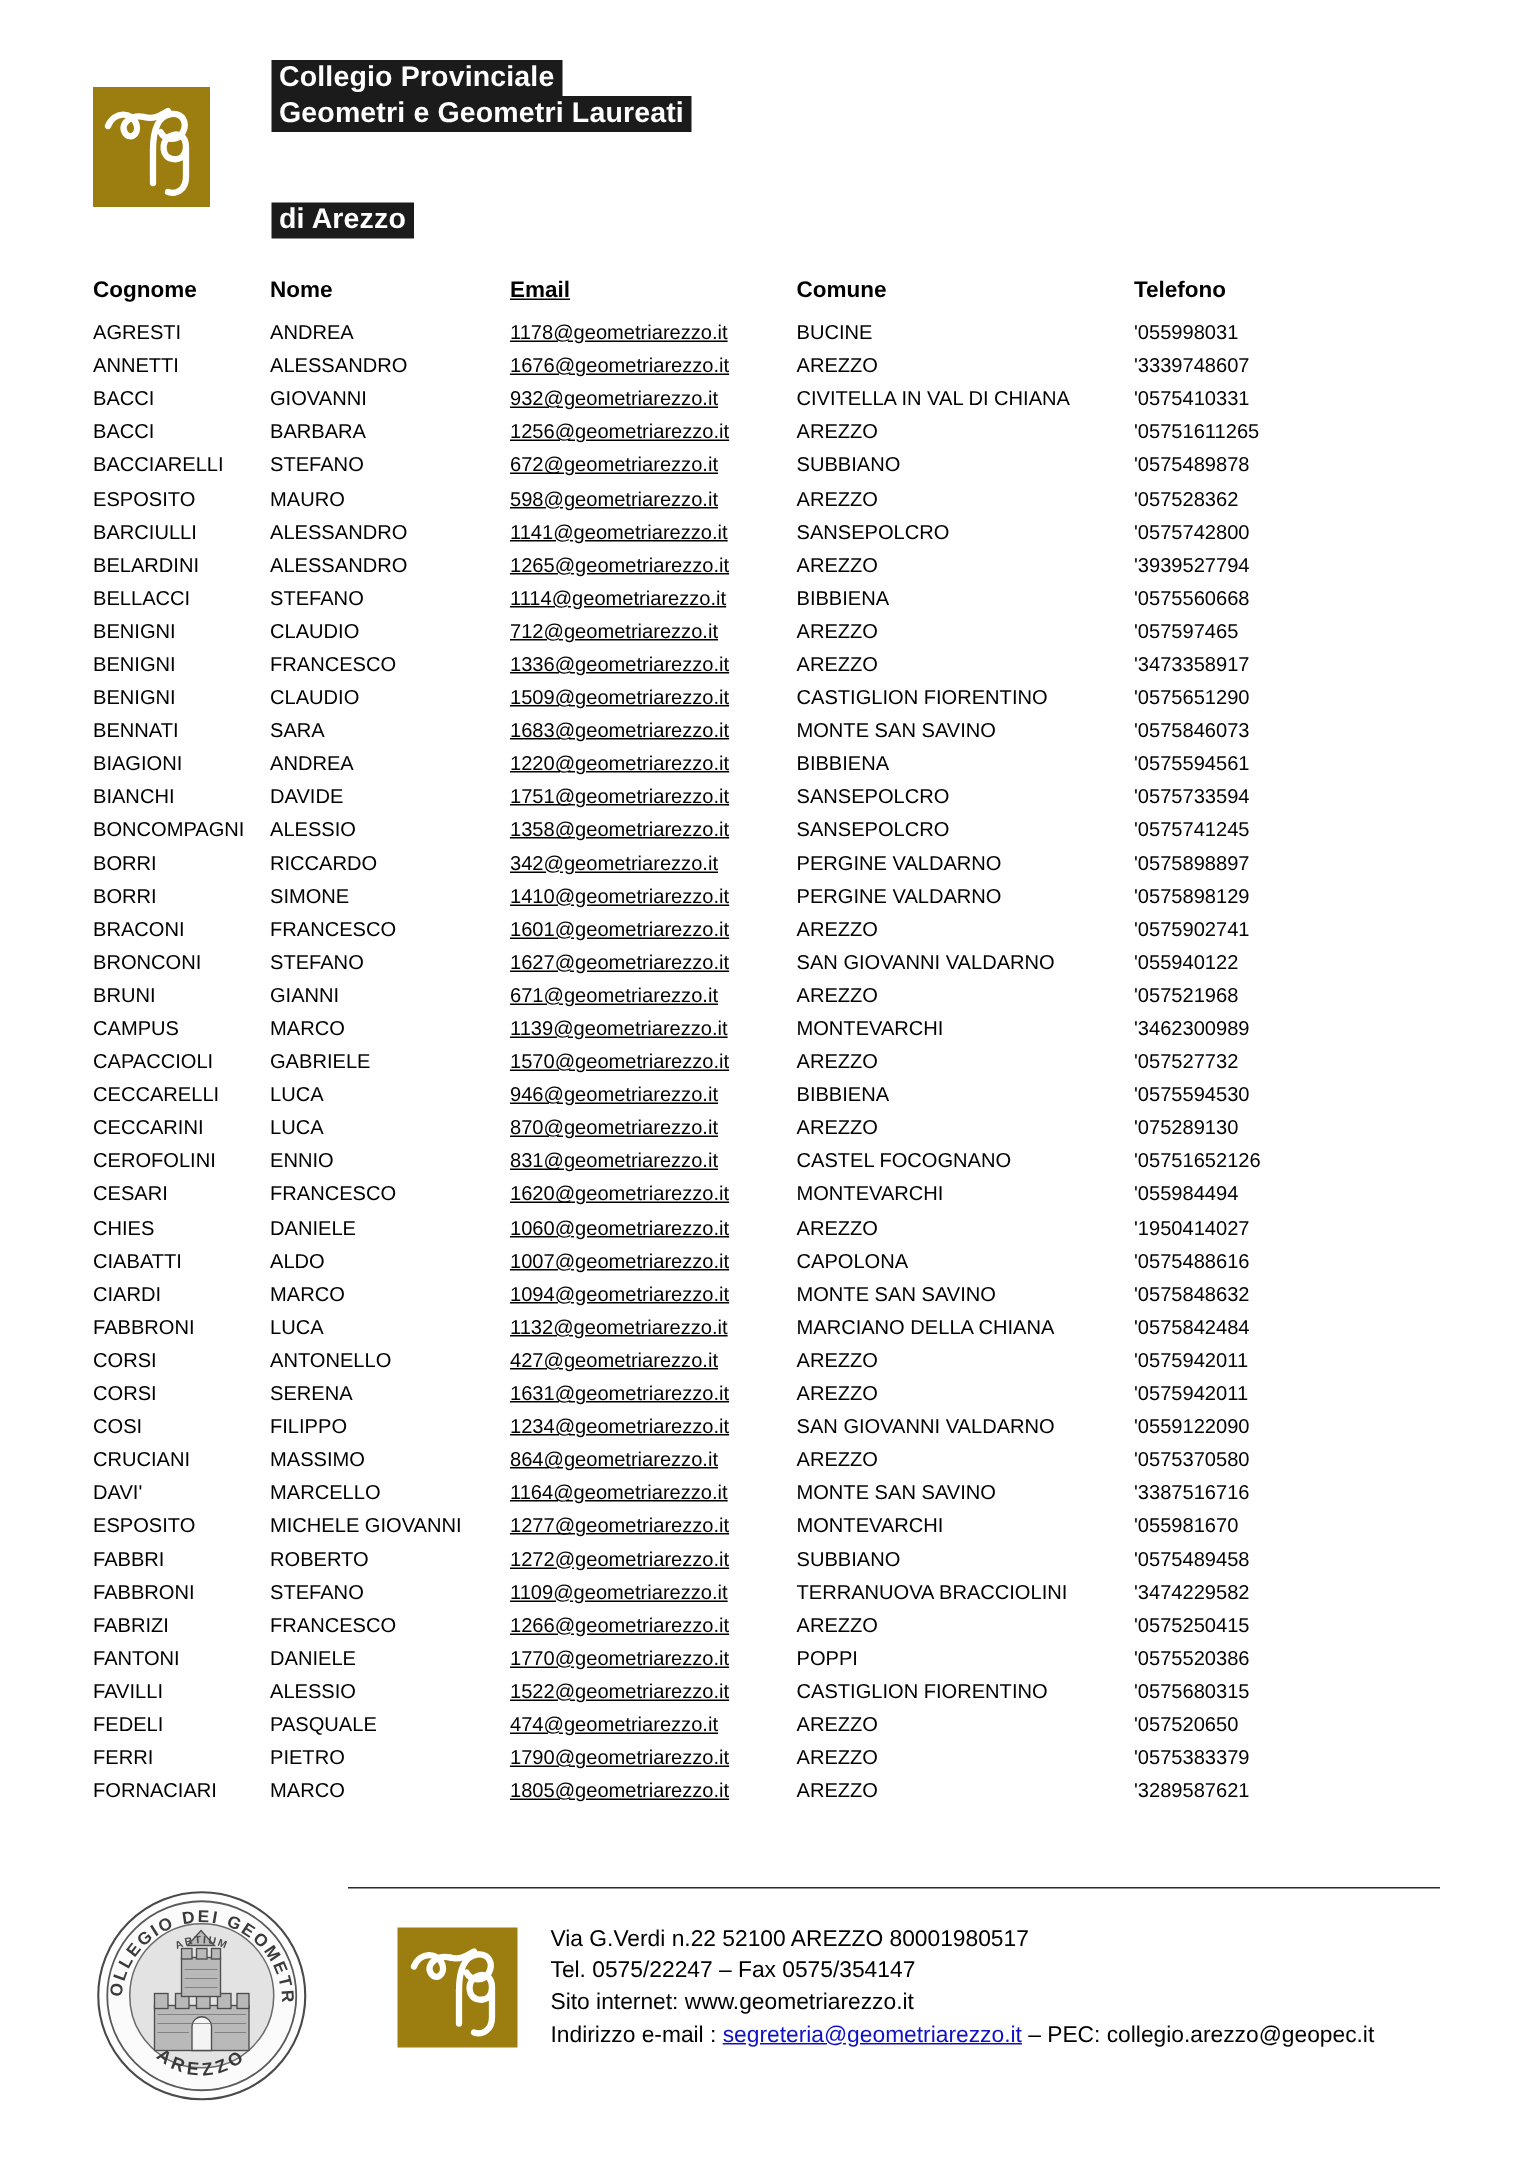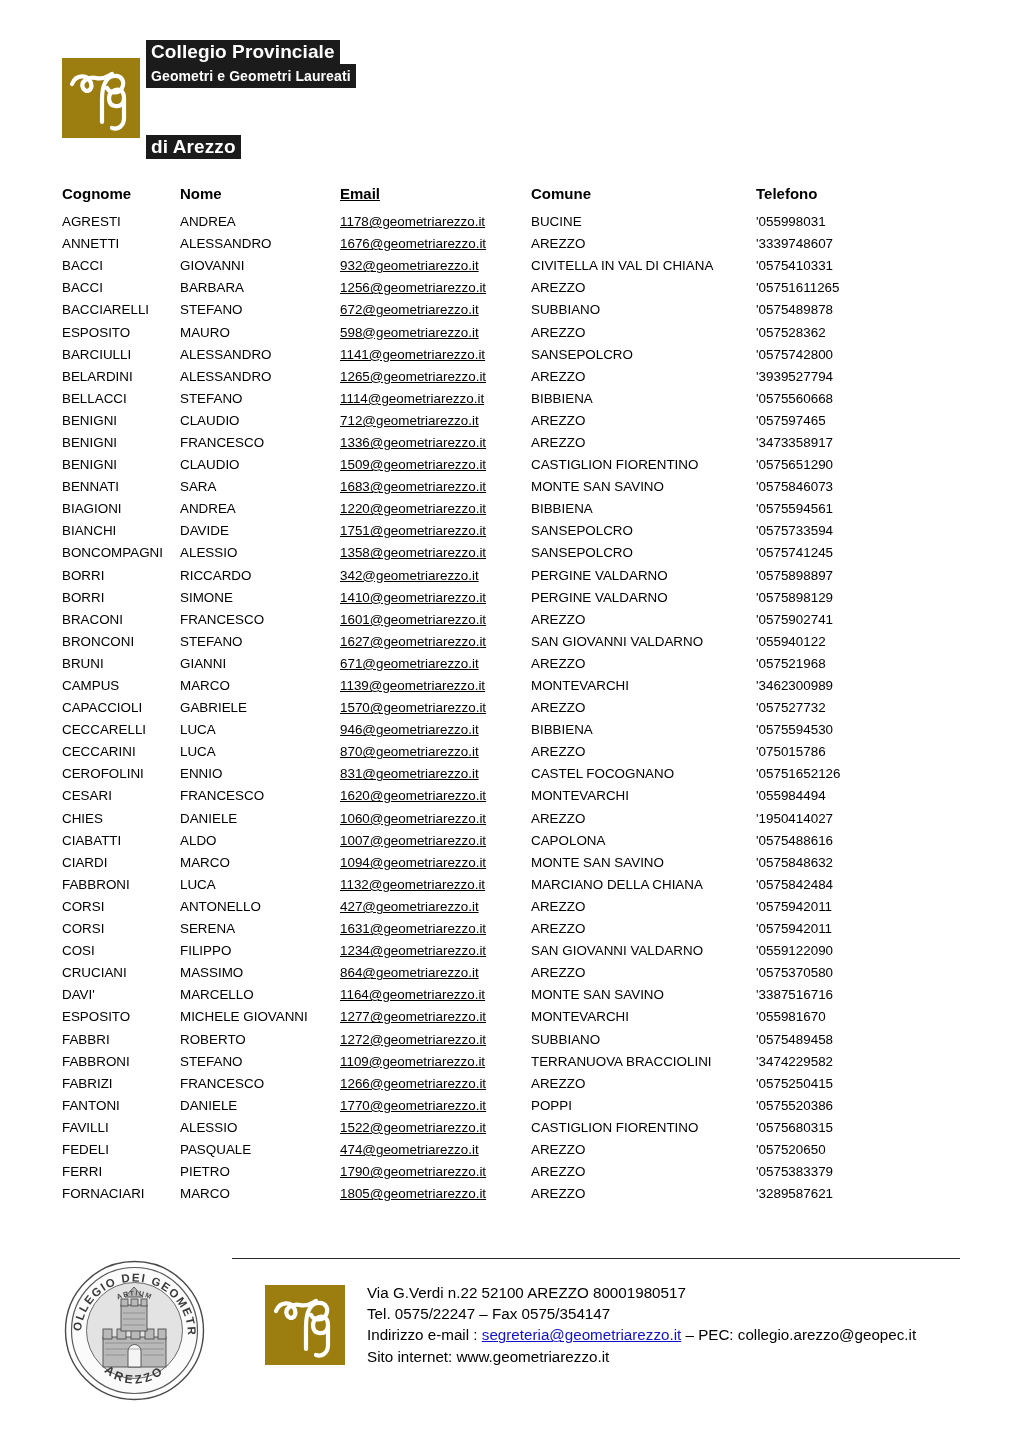--- a/index.html
+++ b/index.html
@@ -18,20 +18,21 @@
   }
 
   
   .header-logo {
     position: absolute;
     left: 62px;
     top: 58px;
     height: 80px;
     display: flex;
     align-items: flex-end;
+    gap: 35px;
   }
   .logo-mark {
     width: 78px;
     height: 80px;
     background: #9c7d10;
     position: relative;
     flex: 0 0 auto;
   }
   .logo-mark svg { display: block; }
   .logo-text-block {
@@ -47,21 +48,21 @@
     color: #ffffff;
     font-weight: bold;
     font-size: 19px;
     line-height: 22px;
     padding: 1px 5px 1px 5px;
     white-space: nowrap;
     align-self: flex-start;
     letter-spacing: 0.1px;
   }
   .logo-line.l1 { font-size: 19px; }
-  .logo-line.l2 { font-size: 14px; }
+  .logo-line.l2 { font-size: 19px; }
   .logo-line.l3 { font-size: 19px; margin-top: 47px; }
 
   
   .directory {
     position: absolute;
     left: 62px;
     top: 185px;
     width: 880px;
   }
   table.people {
@@ -354,21 +355,21 @@
           <td class="cell-nome">LUCA</td>
           <td class="cell-email"><span class="mail">946@geometriarezzo.it</span></td>
           <td class="cell-comune">BIBBIENA</td>
           <td class="cell-telefono">'0575594530</td>
         </tr>
         <tr>
           <td class="cell-cognome">CECCARINI</td>
           <td class="cell-nome">LUCA</td>
           <td class="cell-email"><span class="mail">870@geometriarezzo.it</span></td>
           <td class="cell-comune">AREZZO</td>
-          <td class="cell-telefono">'075015786</td>
+          <td class="cell-telefono">'075289130</td>
         </tr>
         <tr>
           <td class="cell-cognome">CEROFOLINI</td>
           <td class="cell-nome">ENNIO</td>
           <td class="cell-email"><span class="mail">831@geometriarezzo.it</span></td>
           <td class="cell-comune">CASTEL FOCOGNANO</td>
           <td class="cell-telefono">'05751652126</td>
         </tr>
         <tr>
           <td class="cell-cognome">CESARI</td>
@@ -566,18 +567,18 @@
         <path d="M40 42 C40 28, 44 19, 52 18 C60 17, 63 24, 60 30 C57 36, 48 36, 45 30"></path>
         <path d="M40 42 L40 64"></path>
         <path d="M62 40 C62 32, 56 30, 51 33 C45 37, 46 47, 53 48 C59 49, 62 45, 62 40 L62 60 C62 68, 56 72, 50 70"></path>
       </g>
     </svg>
   </div>
 
   <div class="footer-text">
     <div>Via G.Verdi n.22 52100 AREZZO 80001980517</div>
     <div>Tel. 0575/22247  – Fax 0575/354147</div>
+    <div>Sito internet: www.geometriarezzo.it</div>
     <div>
       <span>Indirizzo e-mail : </span><a class="mail-link" href="#">segreteria@geometriarezzo.it</a><span> – PEC: collegio.arezzo@geopec.it</span>
     </div>
-    <div>Sito internet: www.geometriarezzo.it</div>
   </div>
 </div>
 
 </body></html>

